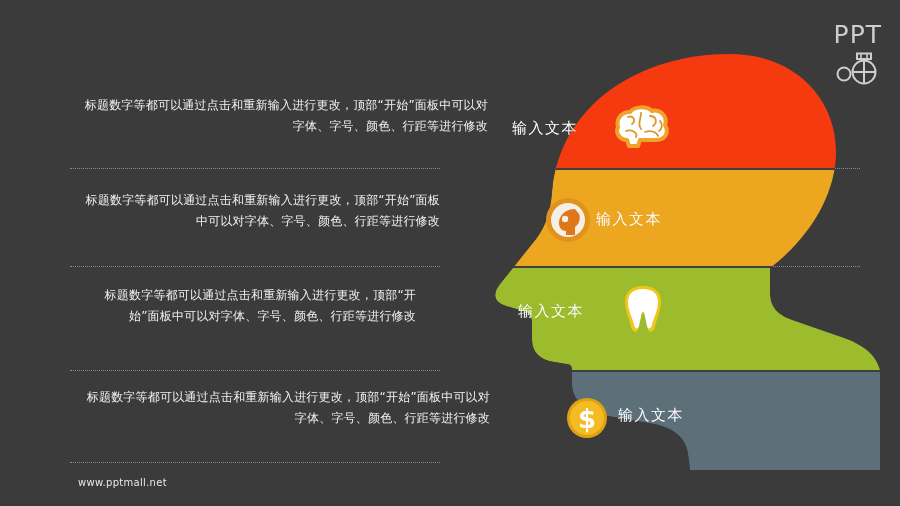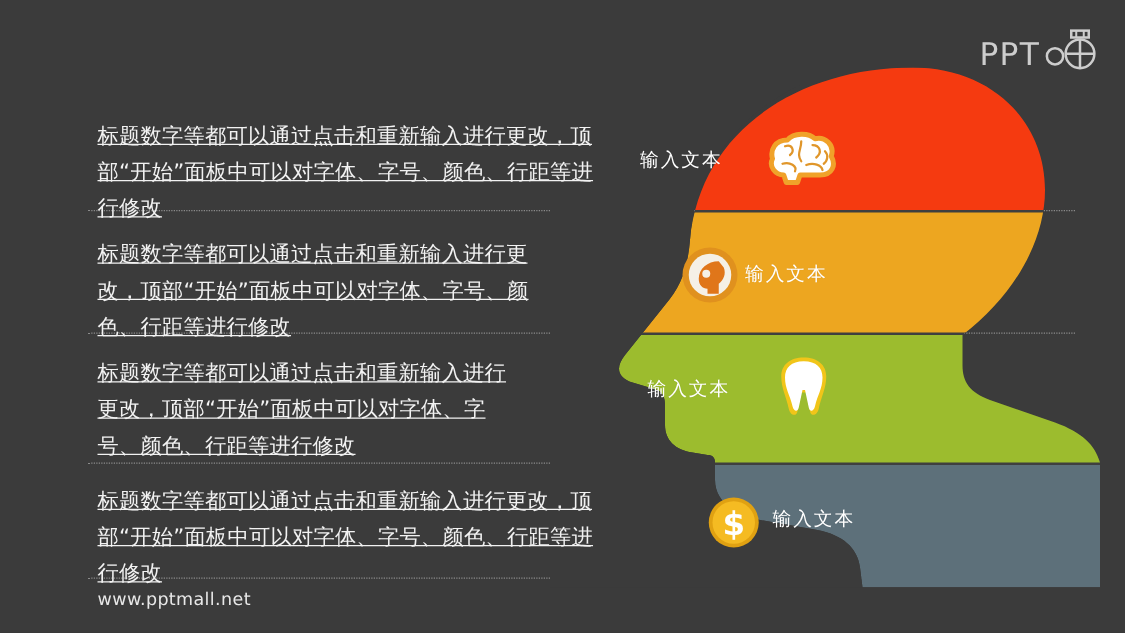--- a/index.html
+++ b/index.html
@@ -13,43 +13,43 @@
   #slide {
     position:absolute; left:0; top:0; width:900px; height:506px;
     background:#3b3b3b; overflow:hidden;
   }
 
   
   #logo {
     position:absolute; right:18px; top:22px;
     display:flex; align-items:flex-end; gap:4px;
     color:#cfcfcf;
+    flex-direction:column;
   }
   #logo .ppt-word {
     font-size:25px; letter-spacing:1px; line-height:1;
     color:#cdcdcd; font-family:"DejaVu Sans",sans-serif;
   }
 
   
   .divider {
     position:absolute; left:70px; width:790px; height:1px;
     border-top:1px dotted #9a9a9a;
     opacity:.85;
   }
 
   
   .txtblock {
     position:absolute;
     color:#f2f2f2;
-    font-size:17px;
+    font-size:12px;
     line-height:1.72;
     letter-spacing:.2px;
-    text-align:left;
+    text-align:right;
     font-family:"DejaVu Sans","Liberation Sans",sans-serif;
-    text-decoration:underline;
   }
   .txtblock.b1 { left:78px; top:95px;  width:410px; }
   .txtblock.b2 { left:78px; top:190px; width:362px; }
   .txtblock.b3 { left:78px; top:285px; width:338px; }
   .txtblock.b4 { left:78px; top:387px; width:412px; }
 
   
   #head-wrap {
     position:absolute; left:440px; top:40px;
     width:440px; height:430px;
@@ -76,21 +76,21 @@
 
   #lbl3 { left:518px; top:302px; }
   #ico3 { left:624px; top:285px; width:38px; height:50px; }
 
   #lbl4 { left:618px; top:406px; }
   #ico4 { left:566px; top:397px; width:42px; height:42px; }
 
   
   #footer {
     position:absolute; left:78px; bottom:18px;
-    color:#e8e8e8; font-size:14px; letter-spacing:.3px;
+    color:#e8e8e8; font-size:10px; letter-spacing:.3px;
     font-family:"DejaVu Sans","Liberation Sans",sans-serif;
   }
 </style>
 </head>
 <body style="background: rgb(59, 59, 59);">
 
 <div id="slide">
 
   <div id="logo">
     <span class="ppt-word">PPT</span>

